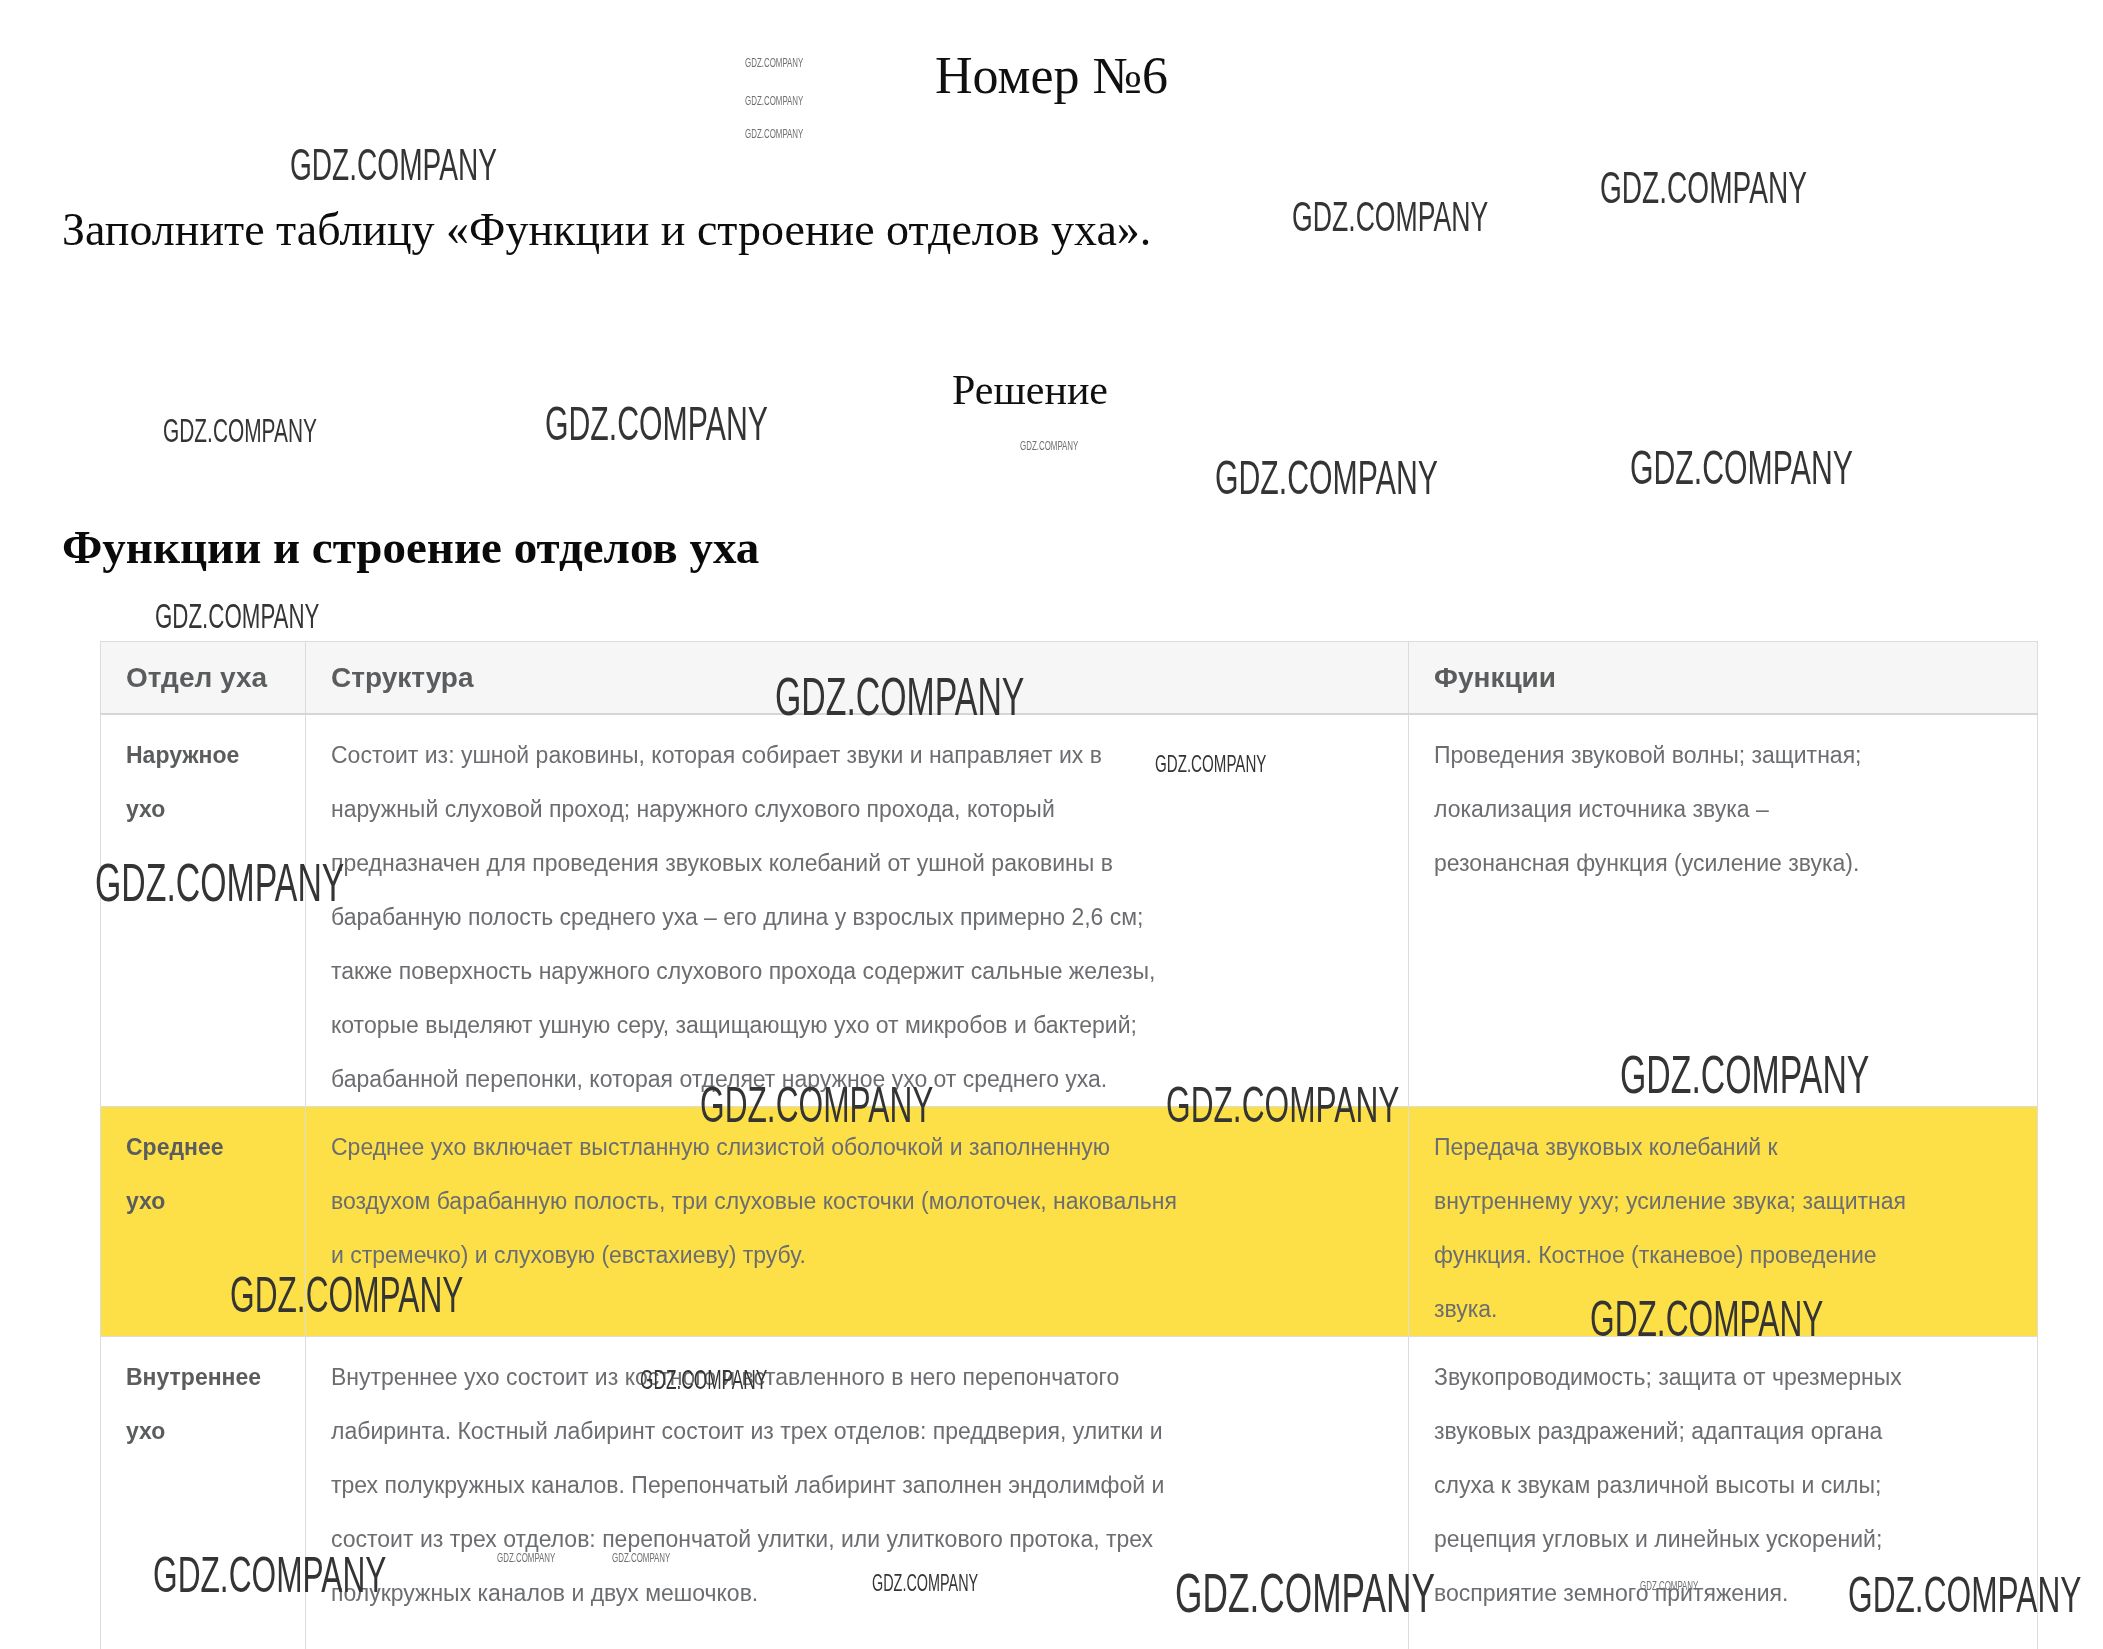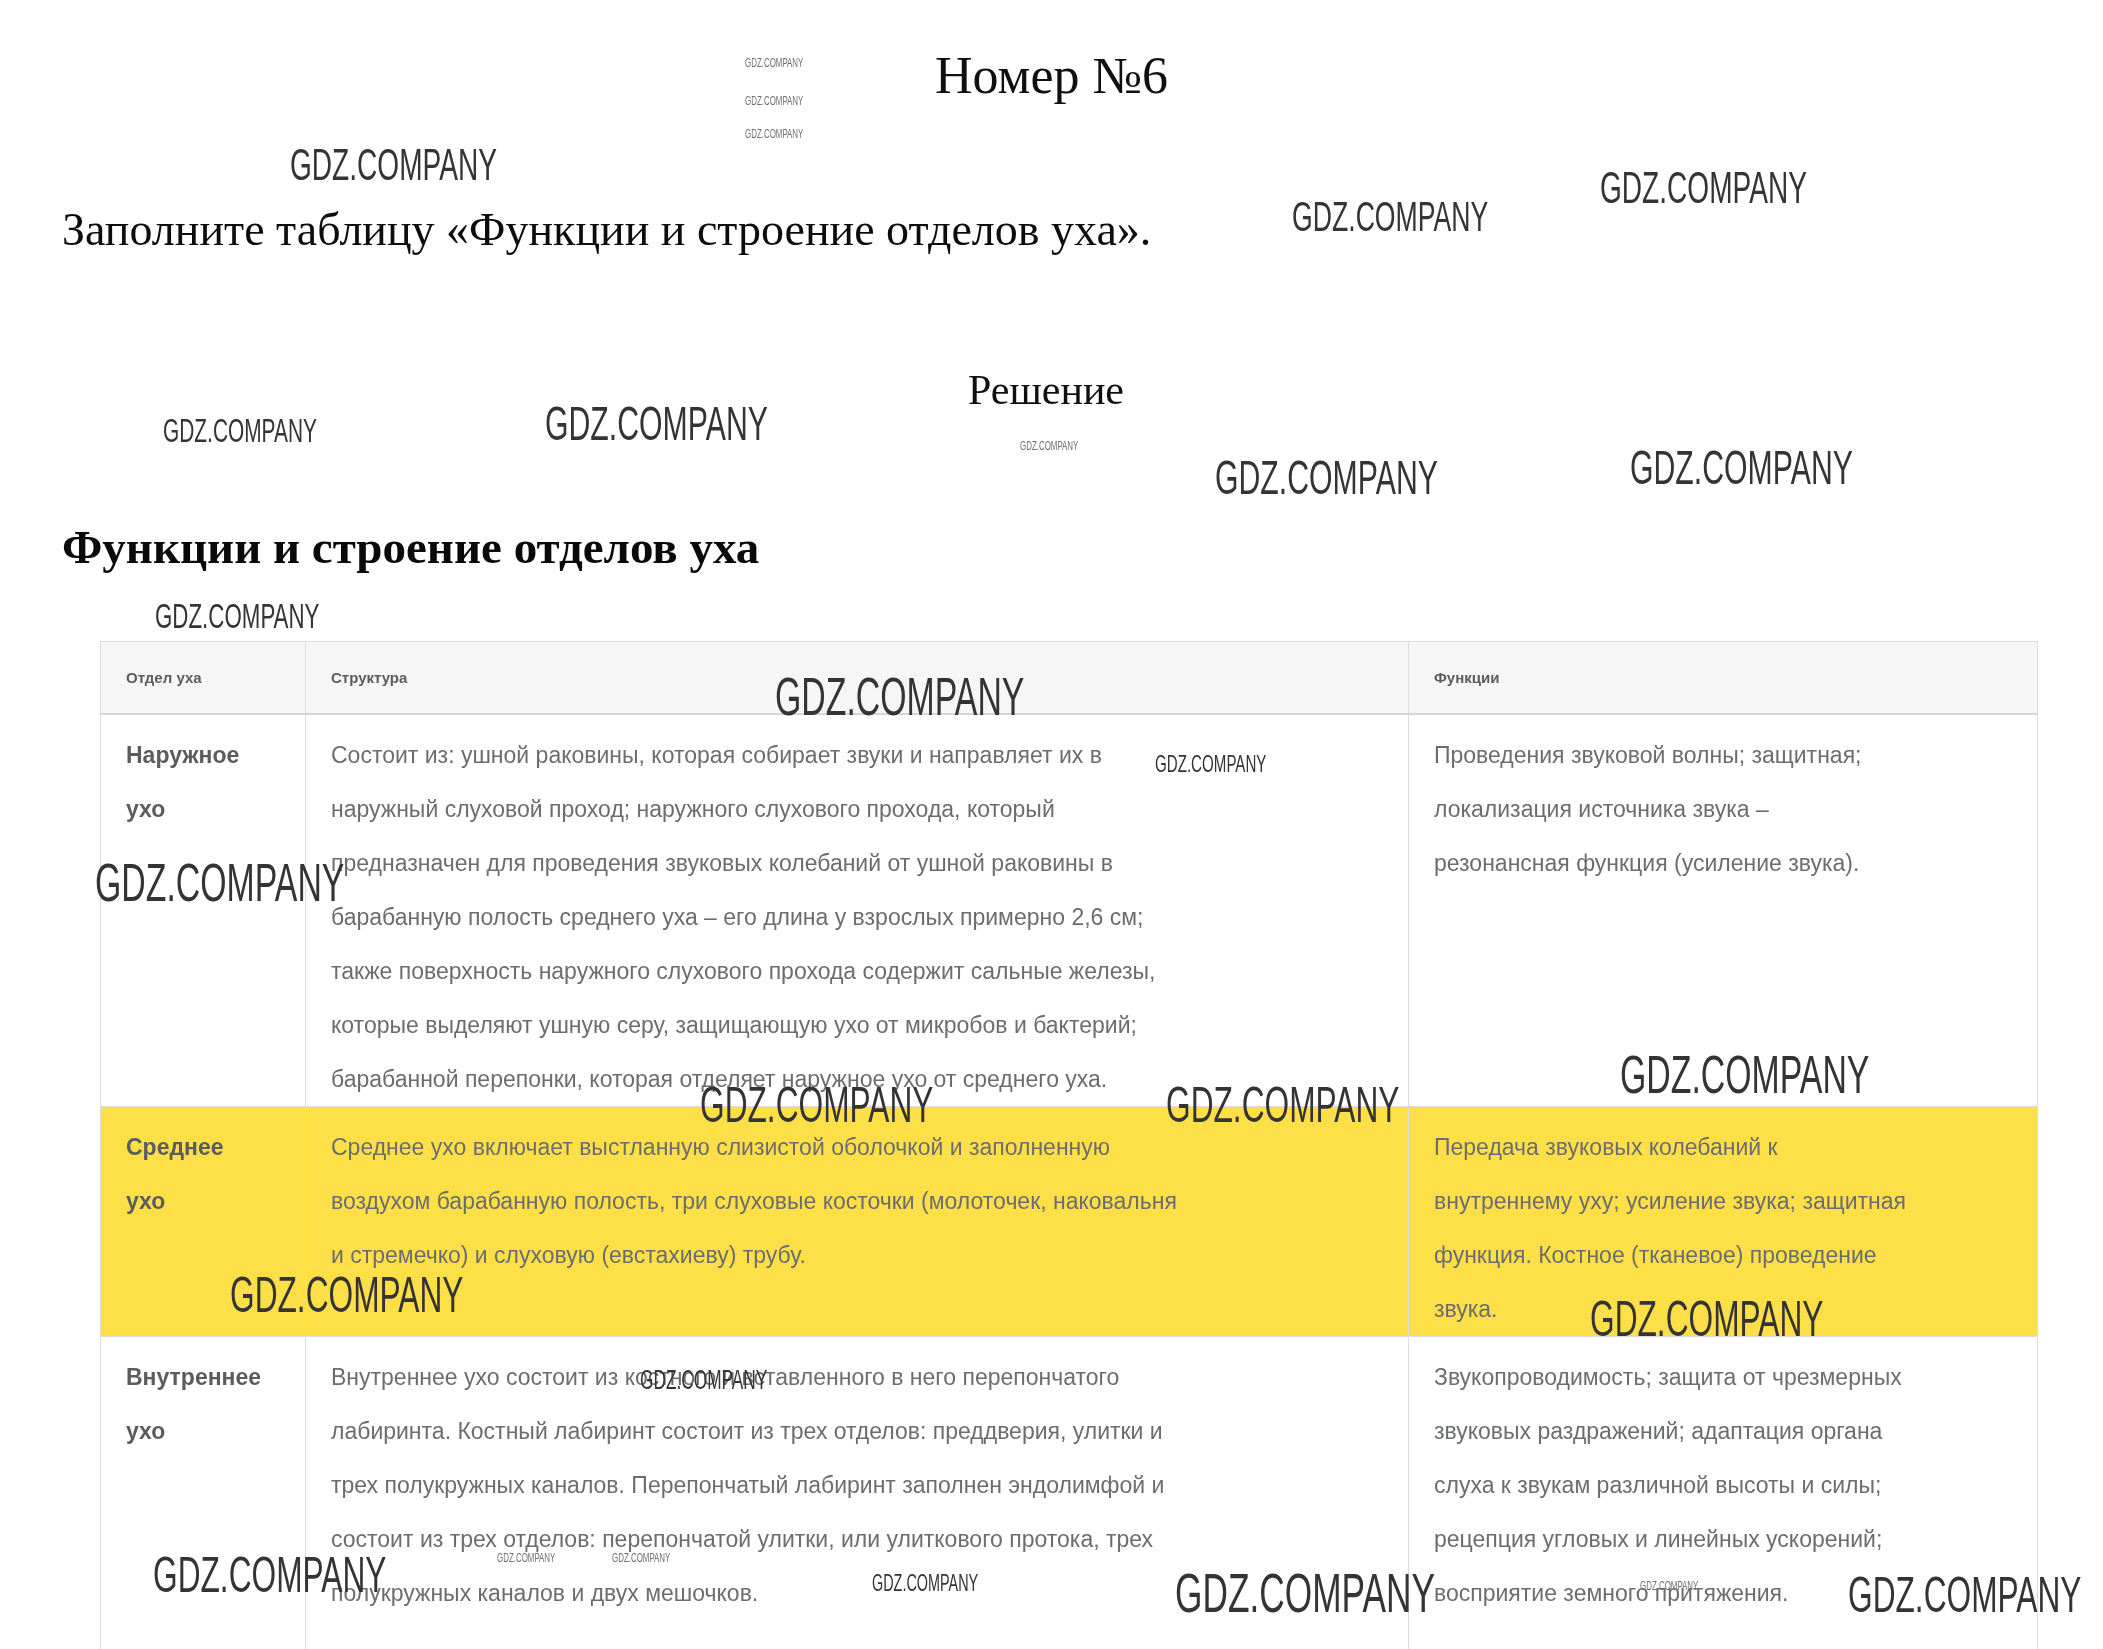--- a/index.html
+++ b/index.html
@@ -12,41 +12,41 @@
     left:0;top:46px;width:2103px;text-align:center;
     font-family:"Liberation Serif",serif;font-size:52px;color:#101010;
   }
   .question{
     left:62px;top:203px;width:1900px;
     font-family:"Liberation Serif",serif;font-size:46px;color:#0d0d0d;
   }
   .question b{font-weight:400;}
   .solution-heading{
     left:0;top:366px;width:2060px;text-align:center;
-    font-family:"Liberation Serif",serif;font-size:42px;color:#101010;padding-left:16px;
+    font-family:"Liberation Serif",serif;font-size:42px;color:#101010;
   }
   .table-heading{
     left:62px;top:520px;
     font-family:"Liberation Serif",serif;font-size:47px;font-weight:700;color:#0a0a0a;
   }
   table.ear{
     position:absolute;left:100px;top:641px;width:1937px;
     border-collapse:collapse;table-layout:fixed;
     font-family:"Liberation Sans",sans-serif;
   }
   table.ear col.c1{width:205px;}
   table.ear col.c2{width:1103px;}
   table.ear col.c3{width:629px;}
   table.ear th, table.ear td{
     border:1px solid #dcdcdc;vertical-align:top;text-align:left;
     padding:13px 25px 0 25px;white-space:pre-line;overflow:hidden;
   }
   table.ear thead th{
     height:71px;vertical-align:middle;padding-top:0;
-    background:#f6f6f6;color:#5a5c5e;font-size:15px;font-weight:700;
+    background:#f6f6f6;color:#5a5c5e;font-size:28px;font-weight:700;
     border-bottom:2px solid #d6d6d6;
   }
   table.ear td{font-size:23px;line-height:54px;color:#6b6d70;}
   table.ear td.section{font-weight:700;color:#5a5c5e;}
   table.ear tr.stripe td{background:#fde047;}
   .wm{
     position:absolute;white-space:nowrap;
     font-family:"Liberation Sans",sans-serif;font-weight:400;color:#343434;
     transform:scale(0.72,1.15);transform-origin:0 0;pointer-events:none;
   }

